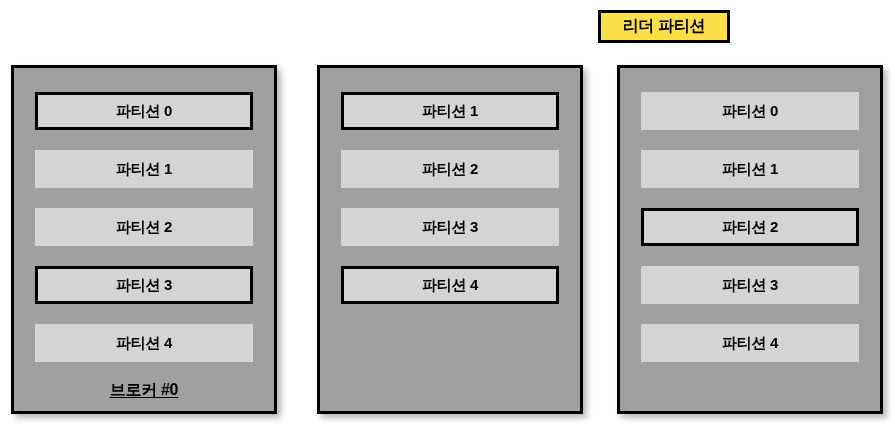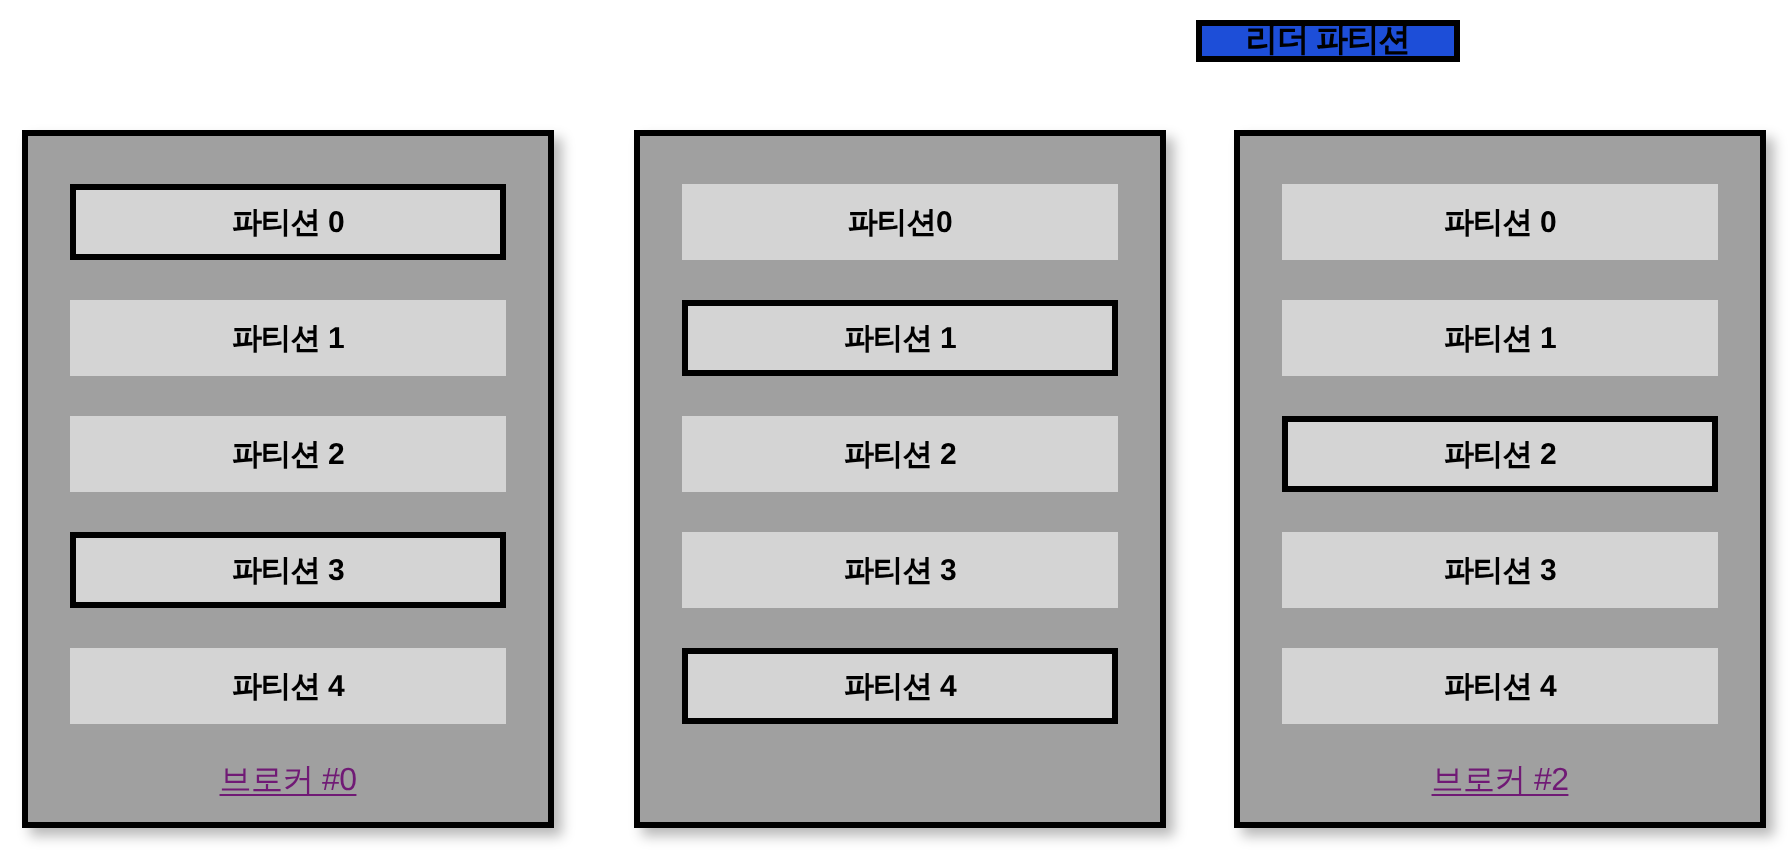--- a/index.html
+++ b/index.html
@@ -26,31 +26,30 @@
   .legend {
     position: absolute;
     top: 10px;
     left: 598px;
     width: 286px;
     height: 33px;
   }
   .legend-item {
     position: absolute;
     top: 0;
-    height: 21px;
-    background: #1d4ed8;
+    height: 33px;
+    background: #fde047;
     display: flex;
     align-items: center;
     justify-content: center;
     box-sizing: border-box;
     font-size: 16px;
     font-weight: bold;
     color: #000000;
     letter-spacing: -0.3px;
-    font-family: Liberation Serif, serif;
   }
   .legend-leader {
     left: 0;
     width: 132px;
     border: 3px solid #000000;
   }
   .legend-follower {
     left: 154px;
     width: 132px;
     border: none;
@@ -96,22 +95,22 @@
     border: 3px solid #000000;
   }
 
   .broker-label {
     position: absolute;
     left: 0;
     right: 0;
     bottom: 10px;
     text-align: center;
     font-size: 16px;
-    font-weight: normal;
-    color: #701a75;
+    font-weight: bold;
+    color: #000000;
     letter-spacing: -0.3px;
   }
   .broker-label span {
     text-decoration: underline;
     text-underline-offset: 2px;
   }
 </style>
 </head>
 <body>
 
@@ -141,23 +140,20 @@
         <span>파티션 4</span>
       </div>
     </div>
     <div class="broker-label">
       <span>브로커 #0</span>
     </div>
   </div>
 
   <div class="broker broker-1">
     <div class="partitions">
-      <div class="partition">
-        <span>파티션0</span>
-      </div>
       <div class="partition leader">
         <span>파티션 1</span>
       </div>
       <div class="partition">
         <span>파티션 2</span>
       </div>
       <div class="partition">
         <span>파티션 3</span>
       </div>
       <div class="partition leader">
@@ -177,18 +173,15 @@
       <div class="partition leader">
         <span>파티션 2</span>
       </div>
       <div class="partition">
         <span>파티션 3</span>
       </div>
       <div class="partition">
         <span>파티션 4</span>
       </div>
     </div>
-    <div class="broker-label">
-      <span>브로커 #2</span>
-    </div>
   </div>
 
 </div>
 
 </body></html>

